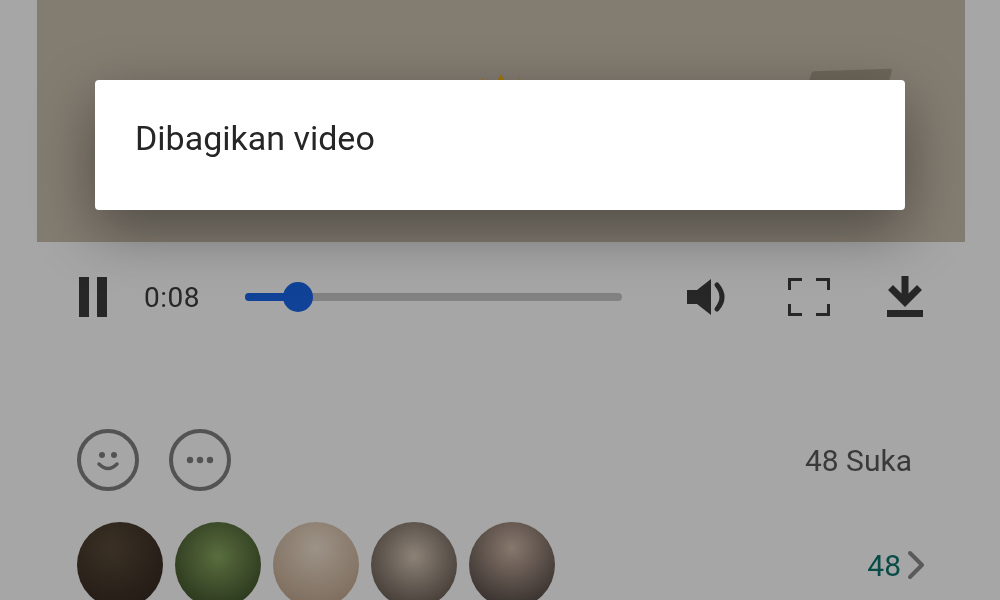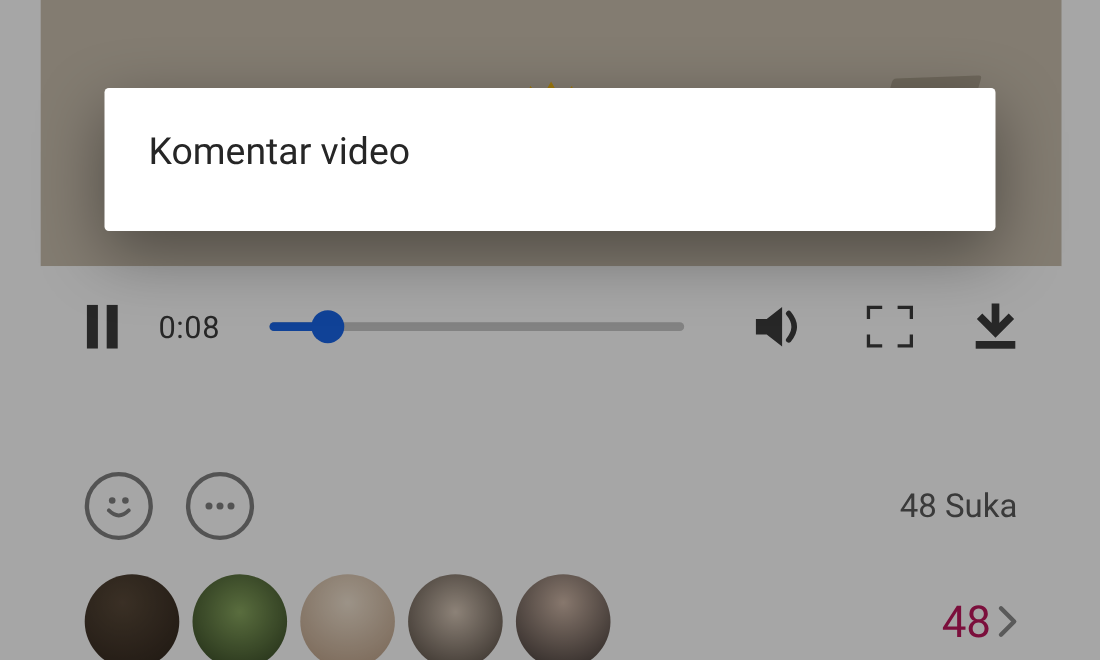--- a/index.html
+++ b/index.html
@@ -72,21 +72,21 @@
     border-radius: 50%;
     transform: translate(-50%, -50%);
   }
   .right-ctrls { margin-left: auto; display: flex; align-items: center; gap: 55px; }
 
   
 
   
   .social {
     position: absolute;
-    left: 37px; right: 35px; top: 415px;
+    left: 37px; right: 48px; top: 415px;
     height: 90px;
     display: flex;
     align-items: center;
     padding: 0 40px;
     gap: 30px;
     text-align: center;
   }
   .circle-btn {
     width: 62px; height: 62px;
     border: 4px solid #808080;
@@ -114,21 +114,21 @@
     background: #777;
     flex-shrink: 0;
   }
   .av1 { background: radial-gradient(circle at 40% 30%, #5a4a3a, #2d231a); }
   .av2 { background: radial-gradient(circle at 50% 40%, #8aa860, #2f4020); }
   .av3 { background: radial-gradient(circle at 50% 30%, #f0e2d0, #b89a80); }
   .av4 { background: radial-gradient(circle at 50% 40%, #d8c8b8, #4a4038); }
   .av5 { background: radial-gradient(circle at 50% 30%, #d0b8a8, #3a3230); }
   .more-count {
     margin-left: auto; display: flex; align-items: center; gap: 6px;
-    color: #be185d; font-size: 40px;
+    color: #0f766e; font-size: 30px;
   }
   .chev svg { display:block; }
 
   
   .scrim {
     position: absolute; inset: 0;
     background: rgba(0,0,0,0.35);
   }
 
   
@@ -235,14 +235,14 @@
           </svg>
       </span>
     </div>
   </div>
 
 </div>
 
 <div class="scrim"></div>
 
 <div class="modal">
-  <div class="modal-option">Komentar video</div>
+  <div class="modal-option">Dibagikan video</div>
 </div>
 
 </body></html>

